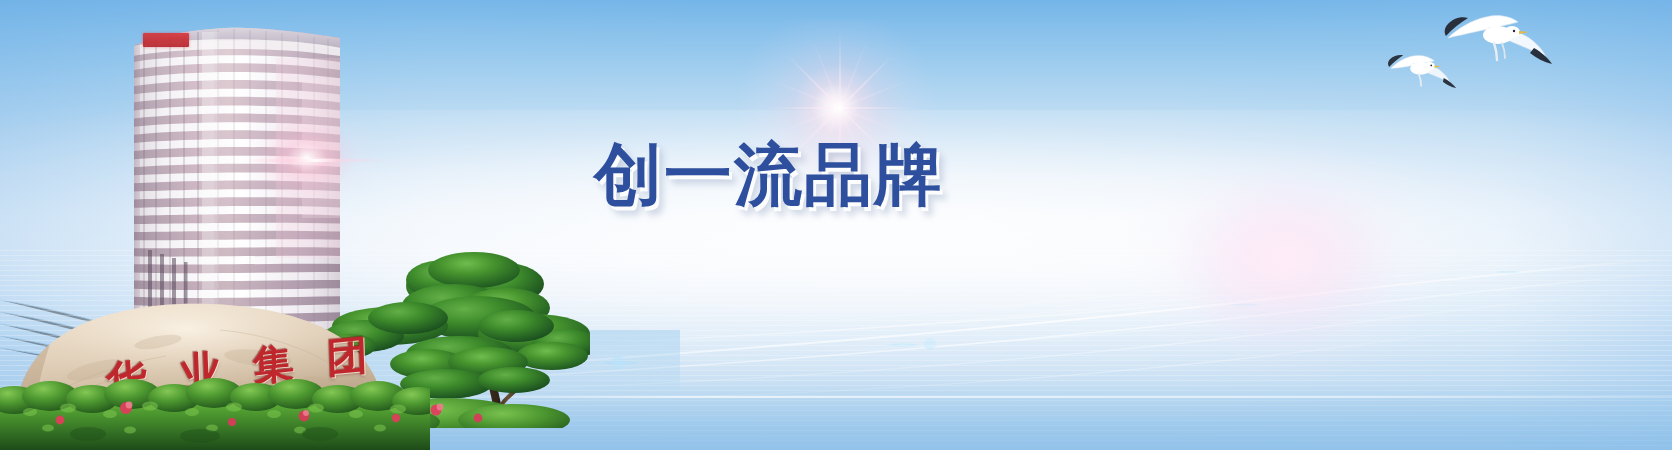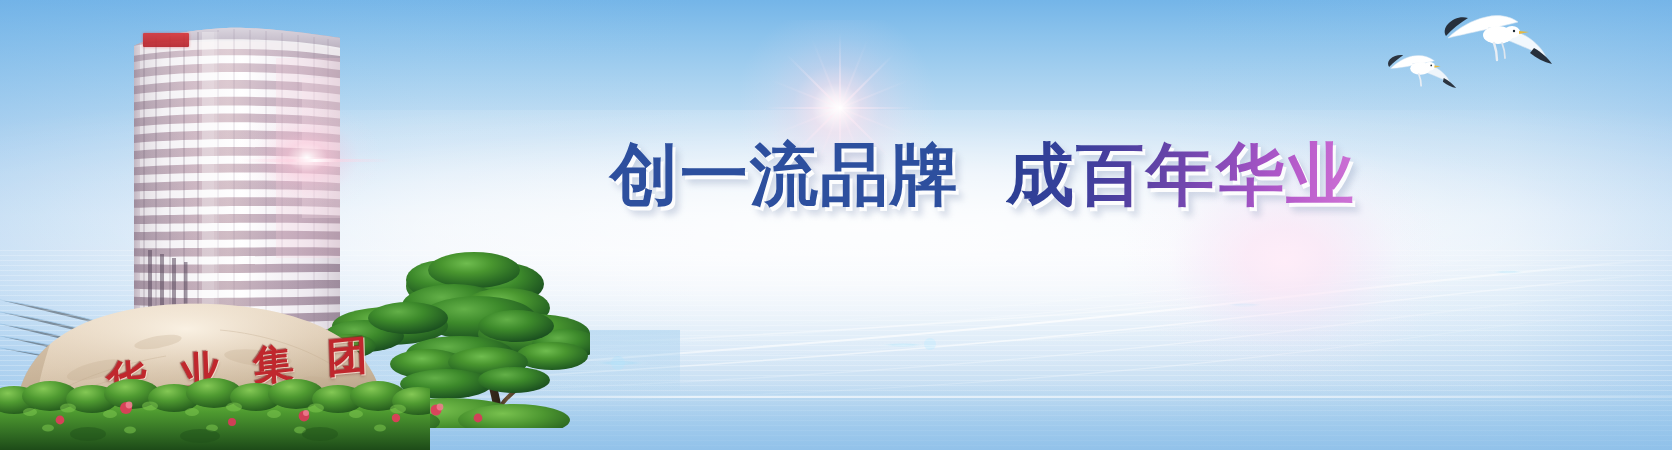--- a/index.html
+++ b/index.html
@@ -215,21 +215,21 @@
 
   
   .bonsai{position:absolute;left:328px;top:222px;width:262px;height:206px;}
 
   
   .gulls{position:absolute;left:1370px;top:4px;width:190px;height:110px;}
 
   
   .headline{
     position:absolute;
-    left:610px;top:136px;
+    left:594px;top:136px;
     height:78px;
     display:flex;align-items:center;
     white-space:nowrap;
     font-family:"DejaVu Sans","Liberation Sans",sans-serif;
     font-weight:700;
     font-size:68px;
     line-height:1;
     letter-spacing:2px;
     user-select:none;
   }
@@ -666,16 +666,15 @@
         <circle cx="70" cy="33" r="1.2" fill="#1f2a35"></circle>
         <path d="M50,45 C52,51 53,57 53,62" stroke="#e9eef4" stroke-width="2.4" fill="none" stroke-linecap="round"></path>
         <path d="M58,45 C60,50 61,55 61,60" stroke="#dde6ef" stroke-width="1.8" fill="none" stroke-linecap="round"></path>
       </g>
     </svg>
   </div>
 
   <div class="headline">
     <span class="part p1">创一流品牌</span>
     <span class="gap"></span>
-    <span class="part p2">成百年华业</span>
   </div>
 
 </div>
 
 </body></html>

